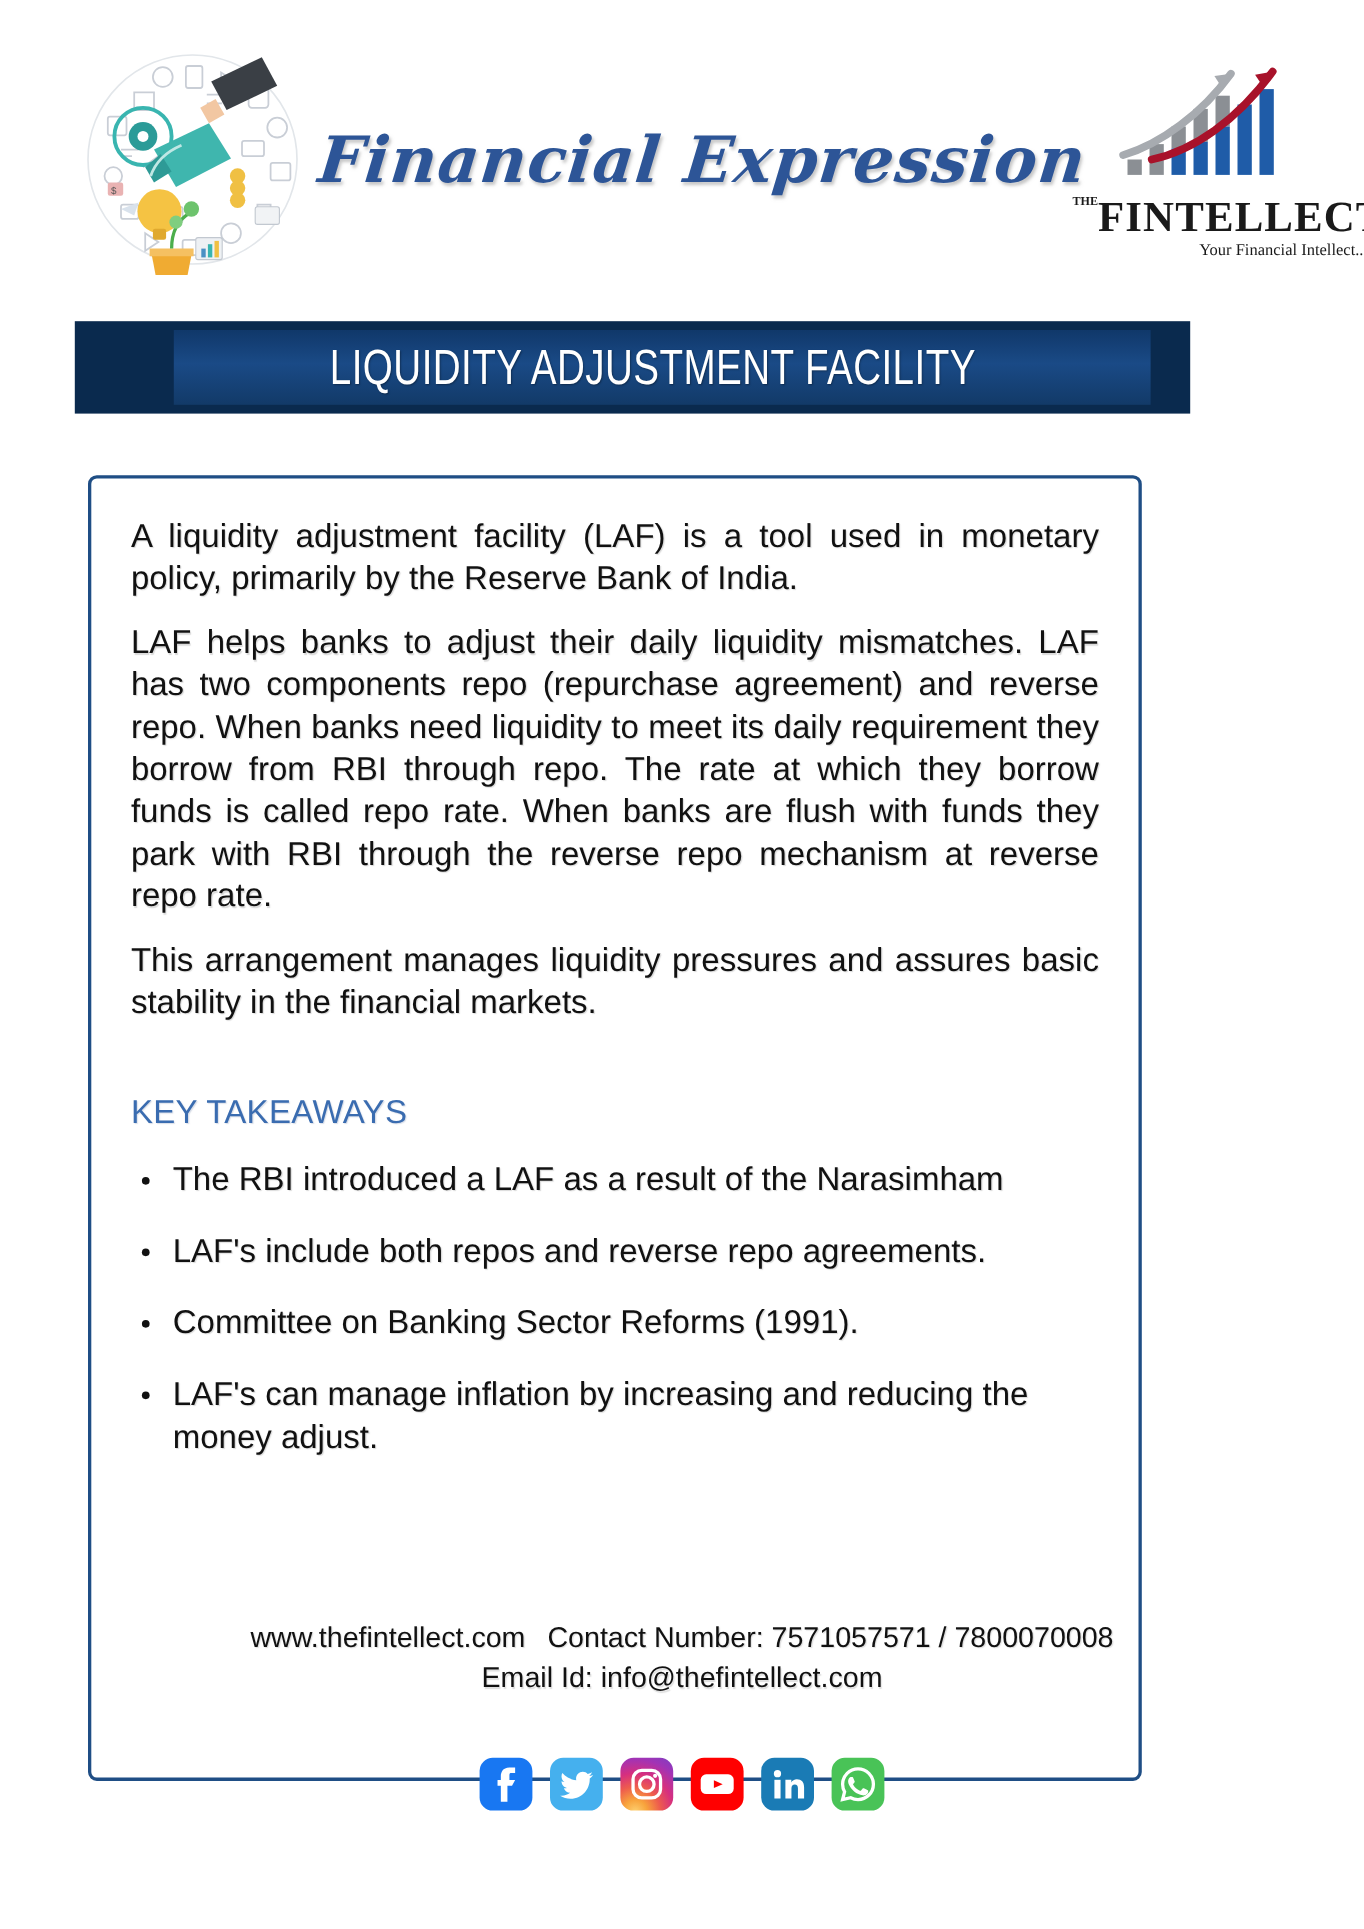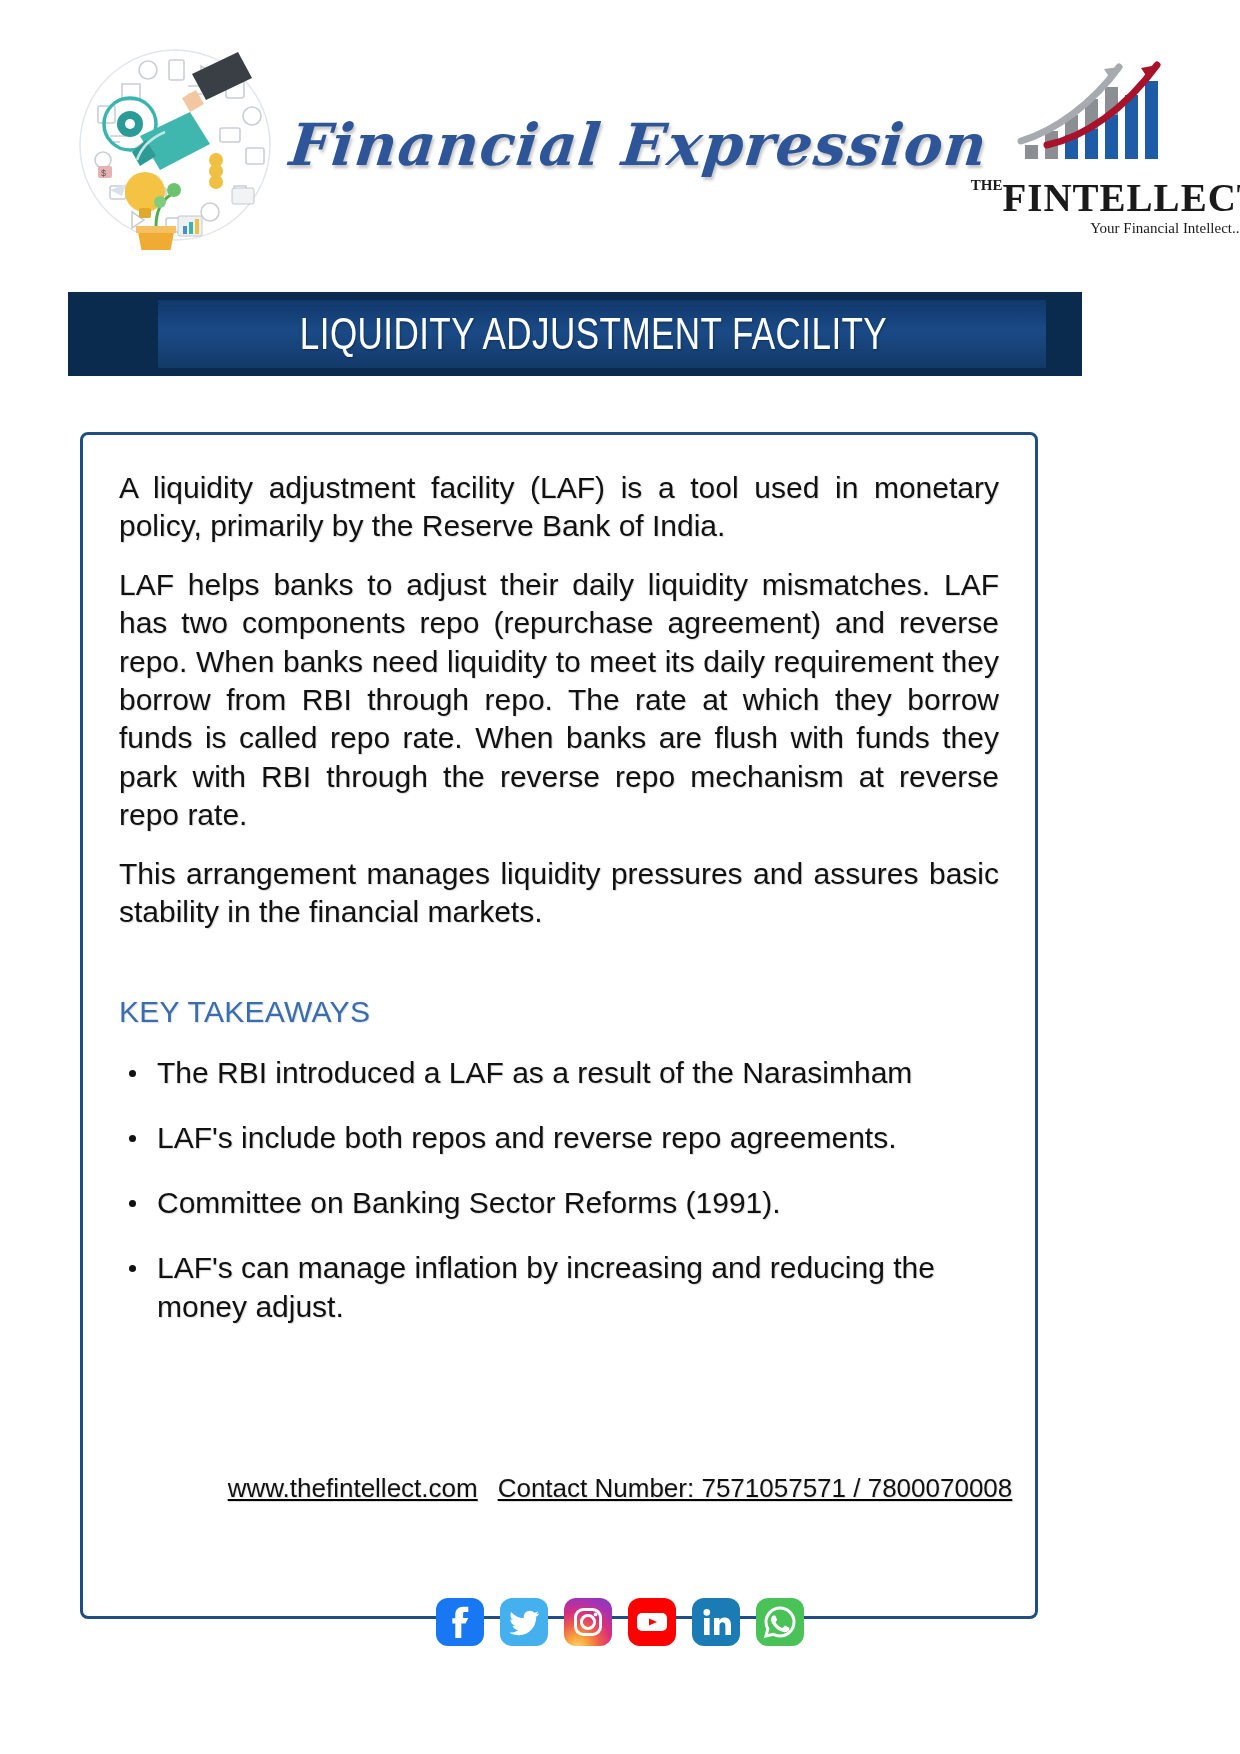--- a/index.html
+++ b/index.html
@@ -57,21 +57,21 @@
   }
   .fintellect-word {
     font-family: "Liberation Serif", serif;
     font-weight: bold;
     color: #1a1a1a;
     letter-spacing: 1px;
     line-height: 1;
     white-space: nowrap;
   }
   .fintellect-the {
-    font-size: 15px;
+    font-size: 11px;
     vertical-align: top;
     letter-spacing: 0;
     margin-top: 28px;
   }
   .fintellect-main { font-size: 39px; }
   .fintellect-tag {
     font-family: "Liberation Serif", serif;
     font-size: 15px;
     color: #1a1a1a;
     margin-top: 3px;
@@ -174,21 +174,20 @@
     background: #111111;
   }
 
   
   .footer {
     position: absolute;
     left: 0;
     top: 1470px;
     width: 1240px;
     text-align: center;
-    text-decoration: underline;
   }
   .footer-line {
     font-family: "Liberation Sans Narrow", "Liberation Sans", sans-serif;
     font-size: 26px;
     color: #111111;
     line-height: 1.42;
     text-shadow: 1px 1px 1px rgba(180,180,180,0.45);
   }
   .footer-gap { display: inline-block; width: 20px; }
 
@@ -327,20 +326,21 @@
     <li class="bullet-item">LAF's include both repos and reverse repo agreements.</li>
     <li class="bullet-item">Committee on Banking Sector Reforms (1991).</li>
     <li class="bullet-item">LAF's can manage inflation by increasing and reducing the money adjust.</li>
   </ul>
 </div>
 
 <div class="footer">
   <div class="footer-line">
     <span>www.thefintellect.com</span><span class="footer-gap"></span><span>Contact Number: 7571057571 / 7800070008</span>
   </div>
+  <div class="footer-line">Email Id: info@thefintellect.com</div>
 </div>
 
 <div class="social-row">
 
   <a class="social-icon ic-facebook">
     <svg width="48" height="48" viewBox="0 0 48 48">
       <path d="M29.5 25.5h-4.2V40h-6V25.5h-3v-5.3h3v-3.5c0-3.1 1.5-7.9 7.9-7.9l5.1.02v5.1h-3.7c-.6 0-1.5.3-1.5 1.7v4.5h5.2z" fill="#ffffff"></path>
     </svg>
   </a>
 

